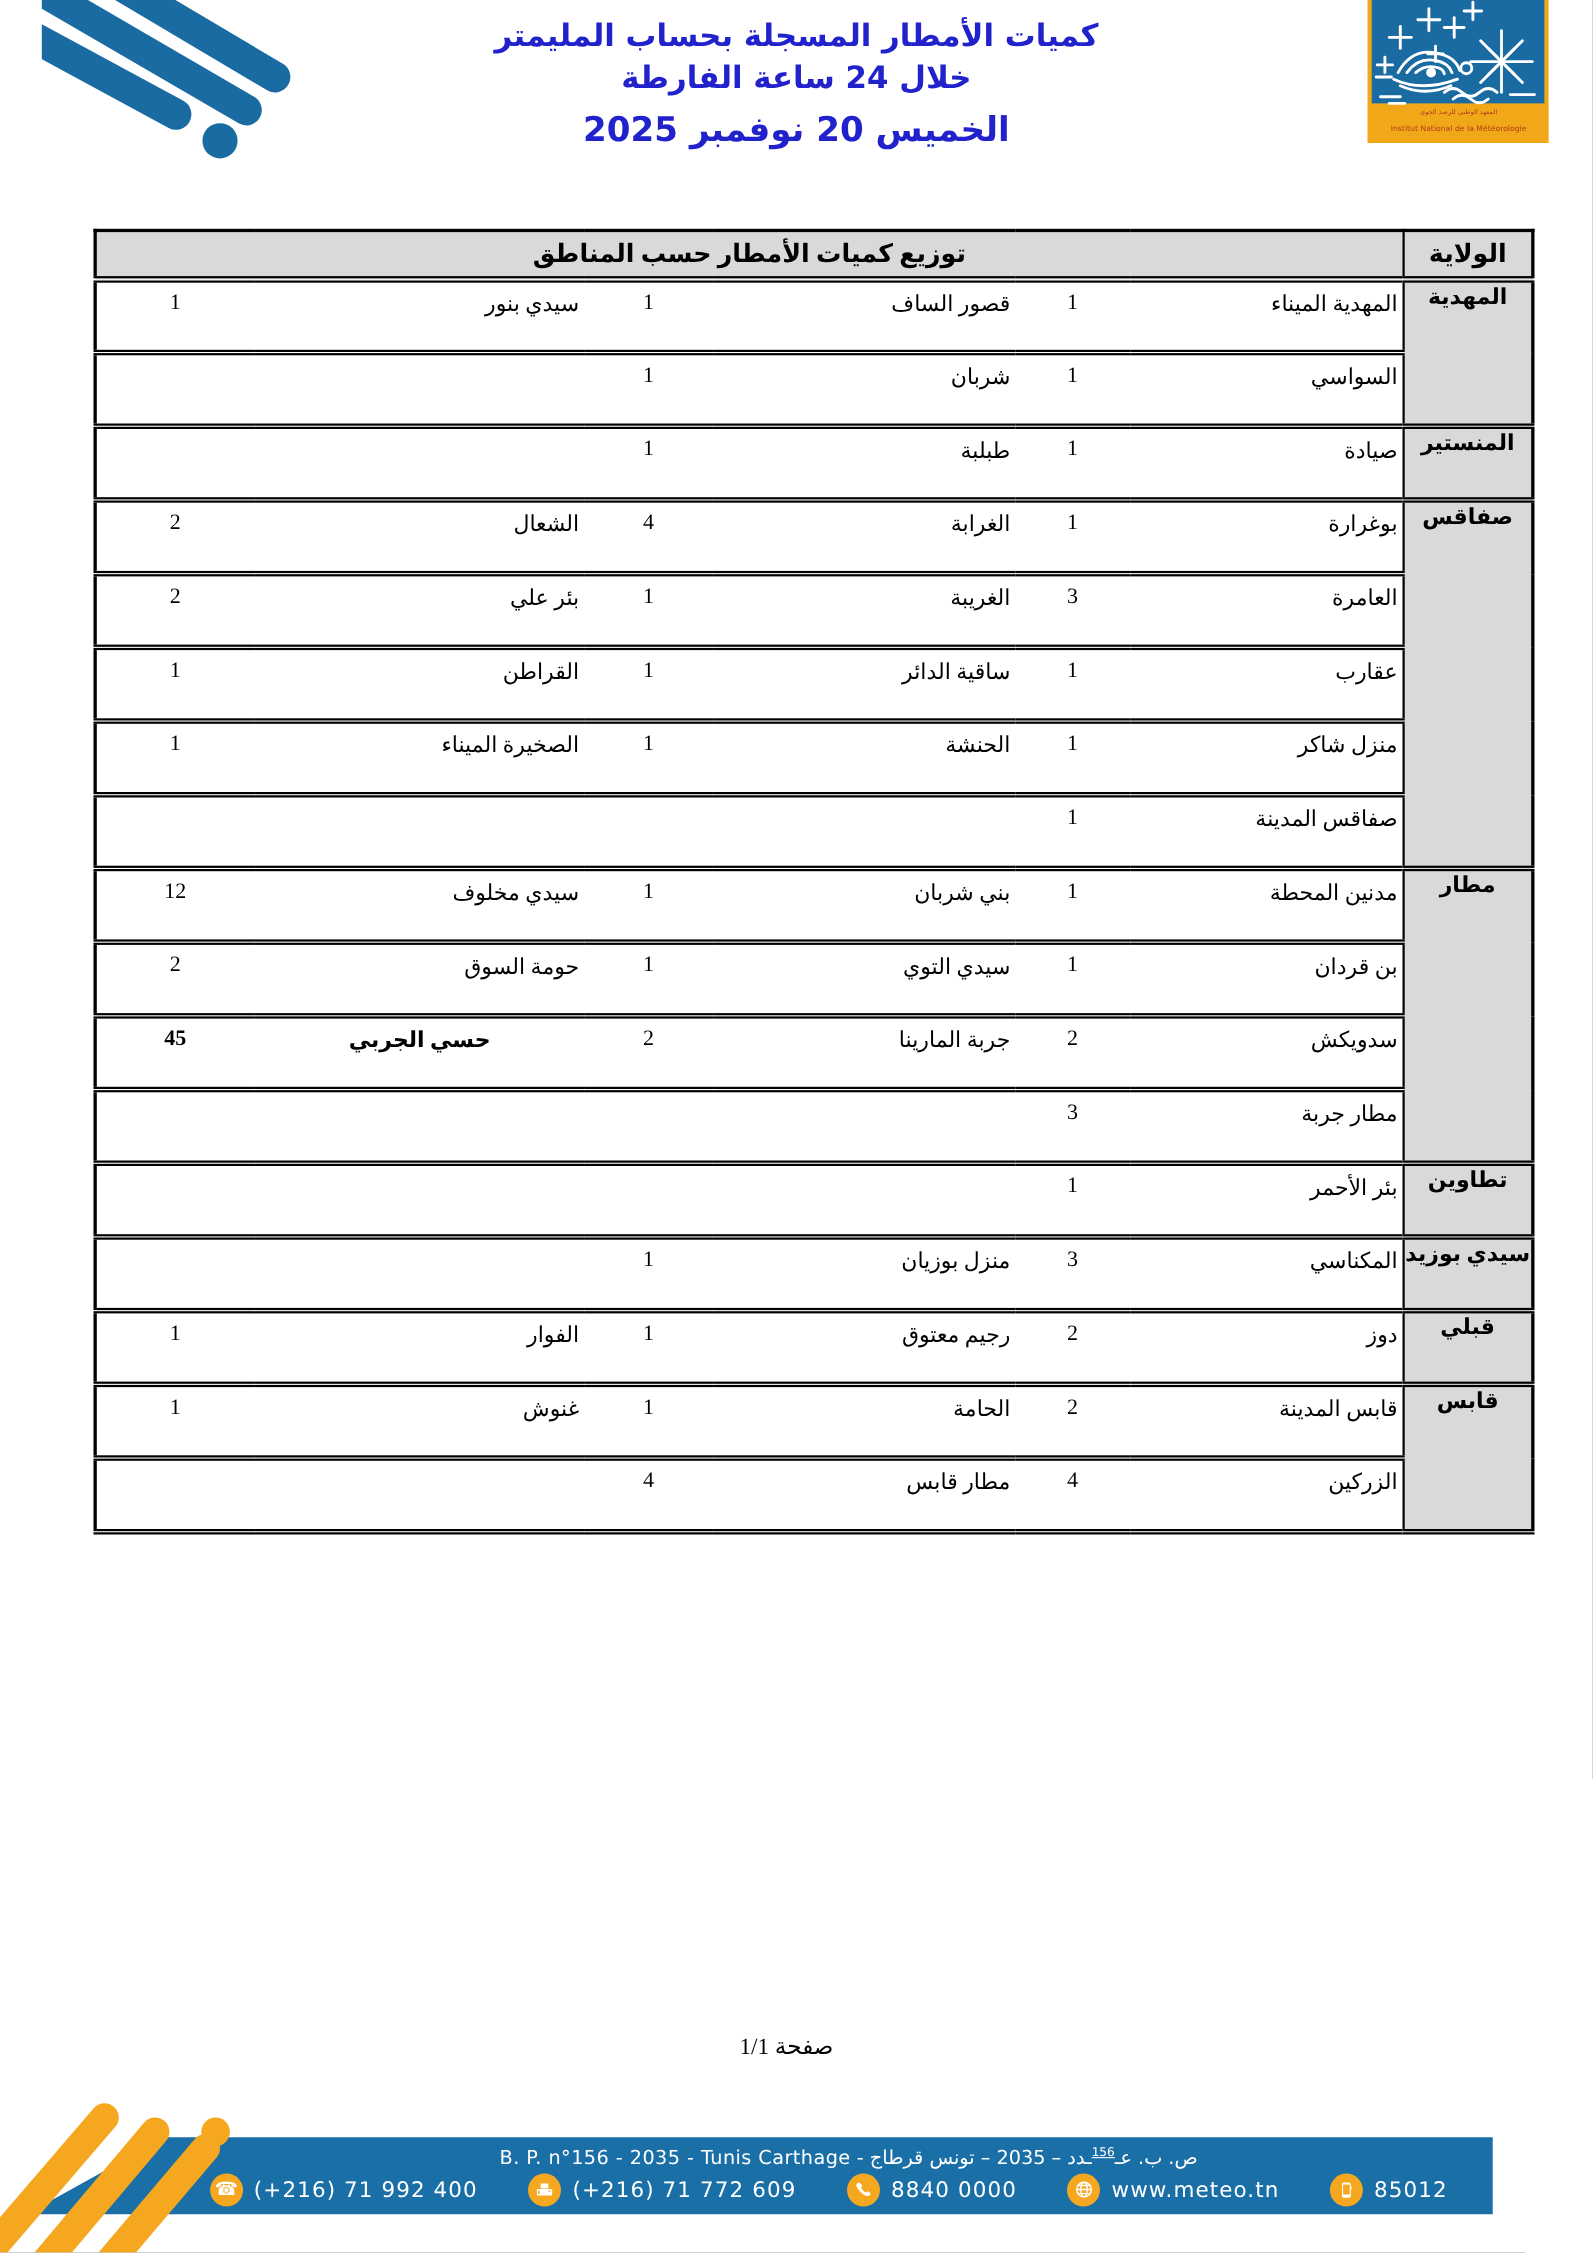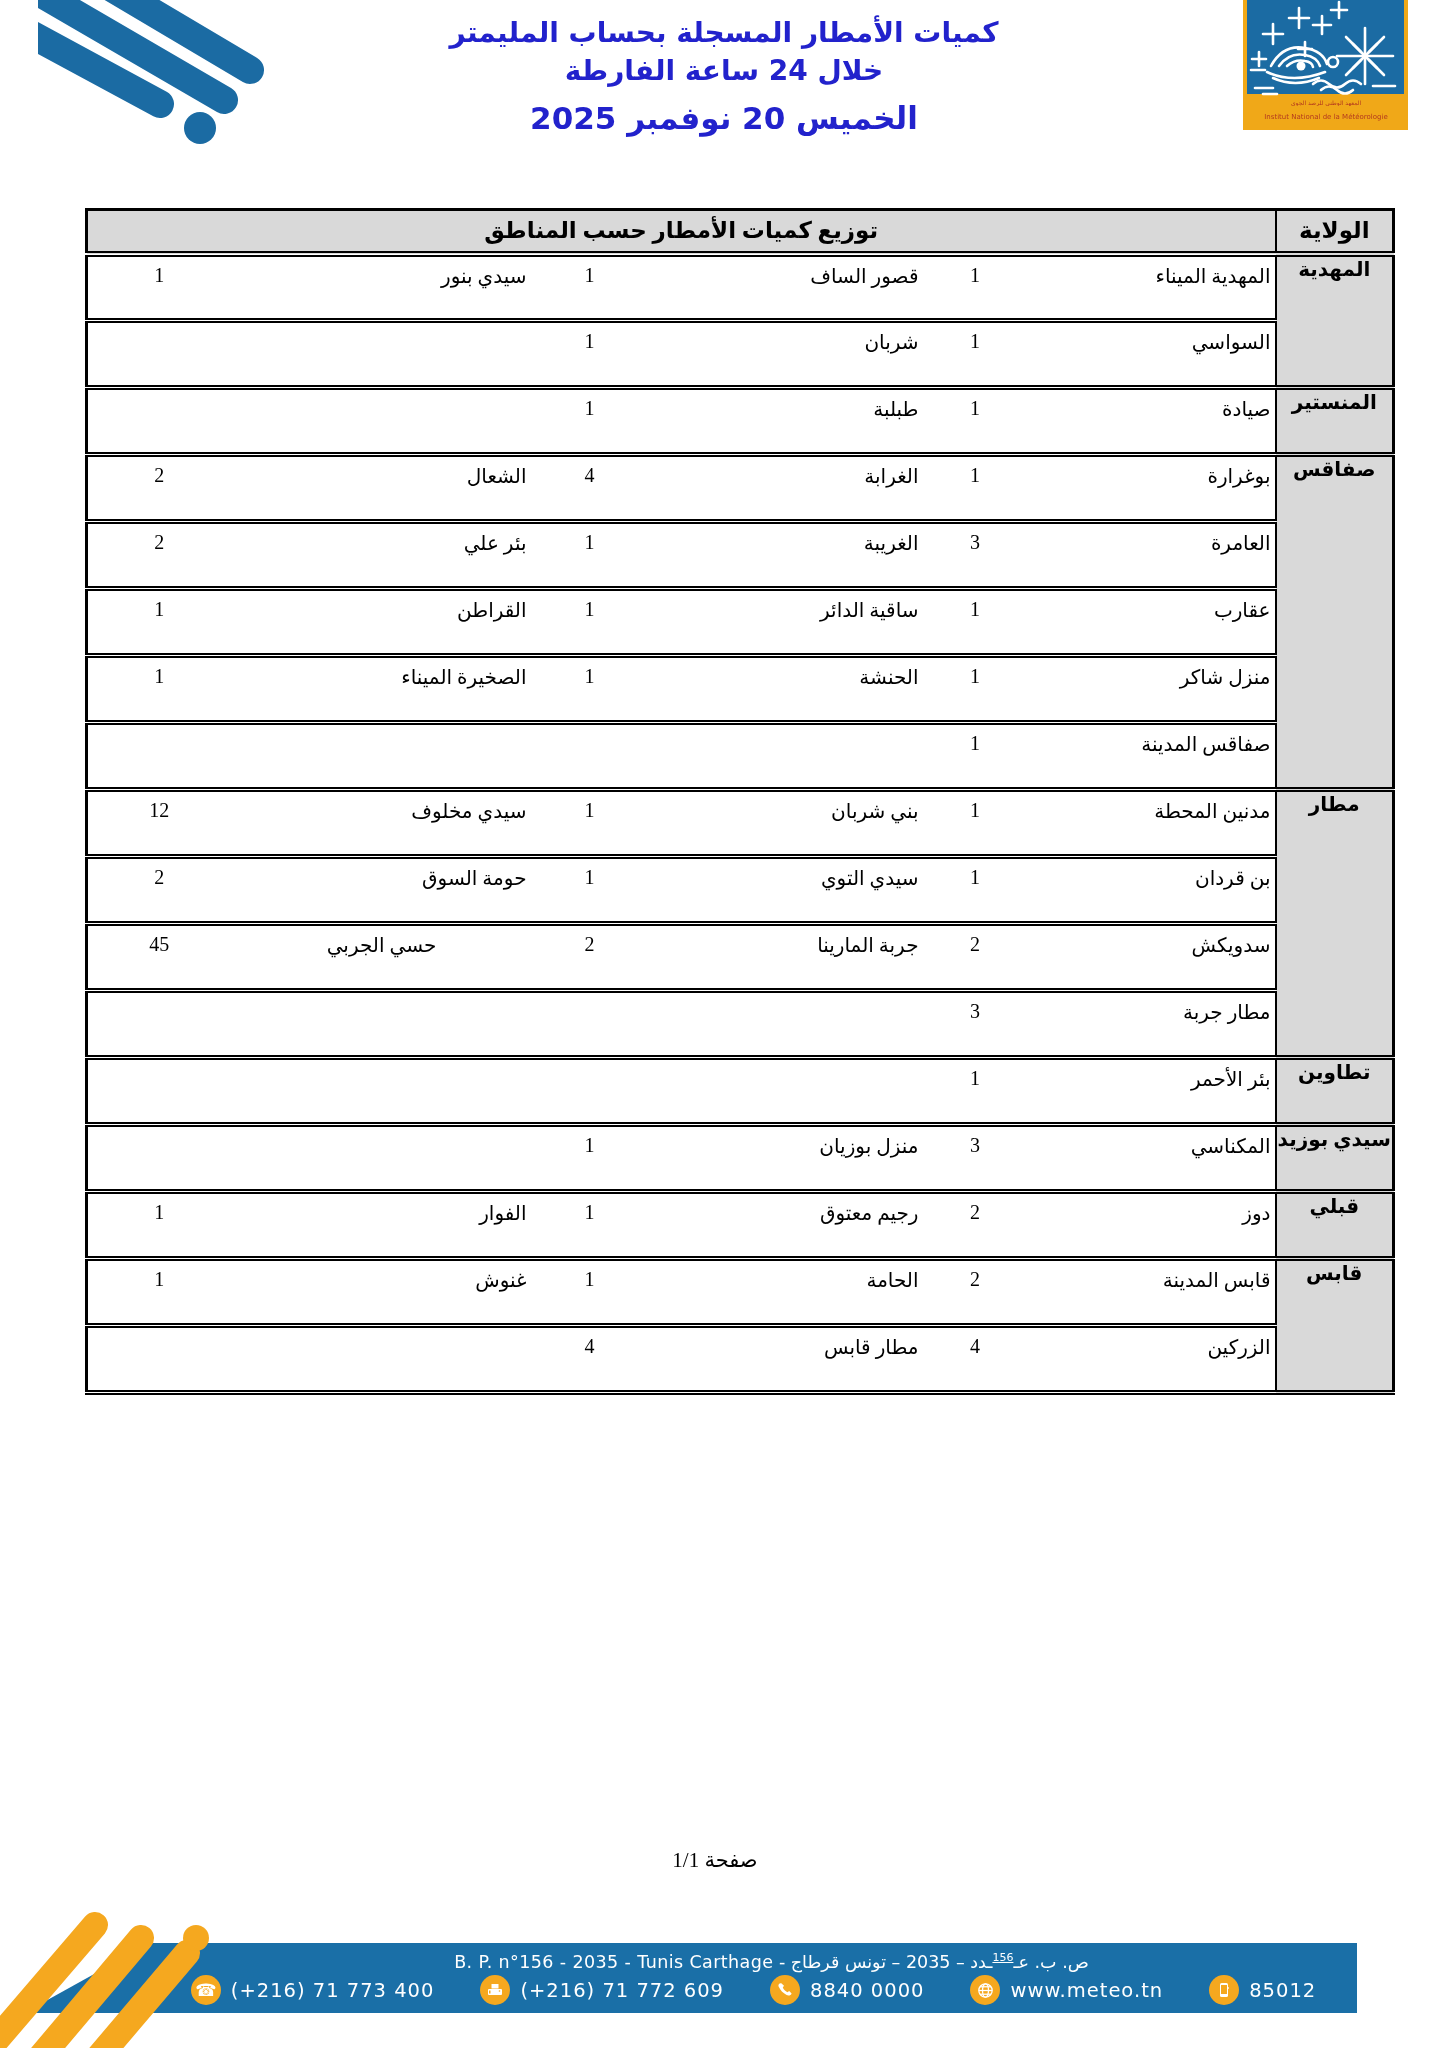--- a/index.html
+++ b/index.html
@@ -44,21 +44,21 @@
   }
   table.rain td{vertical-align:top;height:67px;border-bottom:5px double #000;}
   td.gov{
     background:var(--header-gray);
     font-weight:bold;font-size:20px;text-align:center;vertical-align:middle;
     border-left:2px solid #000;
   }
   th.gov-h{border-left:2px solid #000;}
   td.name{font-size:20px;text-align:start;padding:7px 4px 0 6px;white-space:nowrap;}
   td.val{font-size:20px;text-align:center;padding-top:7px;}
-  td.b{font-weight:normal;text-align:center;}
+  td.b{font-weight:bold;text-align:center;}
   
   .pagenum{
     position:absolute;left:12px;right:30px;top:1848px;text-align:center;direction:rtl;
     font-size:21px;font-family:"Liberation Serif","DejaVu Sans",serif;
   }
   
   .footer{position:absolute;left:0;top:1880px;width:1448px;height:168px;}
   .band-content{
     position:absolute;left:150px;top:1945px;width:1207px;height:66px;
     display:flex;flex-direction:column;justify-content:center;align-items:center;gap:4px;
@@ -340,21 +340,21 @@
   </svg>
   <div class="band-content">
     <div class="addr">
       <span>ص. ب. عـ</span><sup>156</sup><span>ـدد – 2035 – تونس قرطاج - </span><span>B. P. n°156 - 2035 - Tunis Carthage</span>
     </div>
     <div class="contacts">
         <div class="contact">
           <div class="cicon">
             <span>☎</span>
           </div>
-          <span class="ctext">(+216) 71 773 400</span>
+          <span class="ctext">(+216) 71 992 400</span>
         </div>
         <div class="contact">
           <div class="cicon">
             <svg width="16" height="16" viewBox="0 0 16 16" fill="#fff">
               <rect x="1" y="7" width="14" height="6" rx="1"></rect>
               <rect x="4.5" y="2" width="7" height="4.5"></rect>
               <rect x="2" y="8.5" width="1.5" height="3" fill="#f5a81f"></rect>
               <circle cx="12.5" cy="9" r="0.8" fill="#f5a81f"></circle>
             </svg>
           </div>

